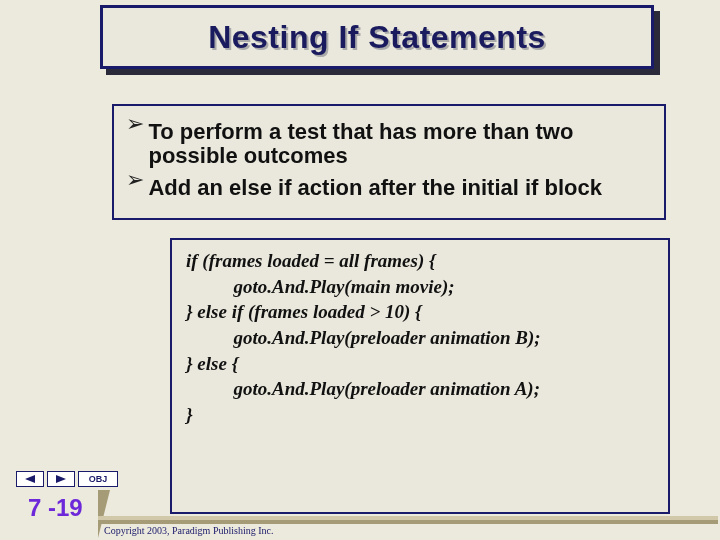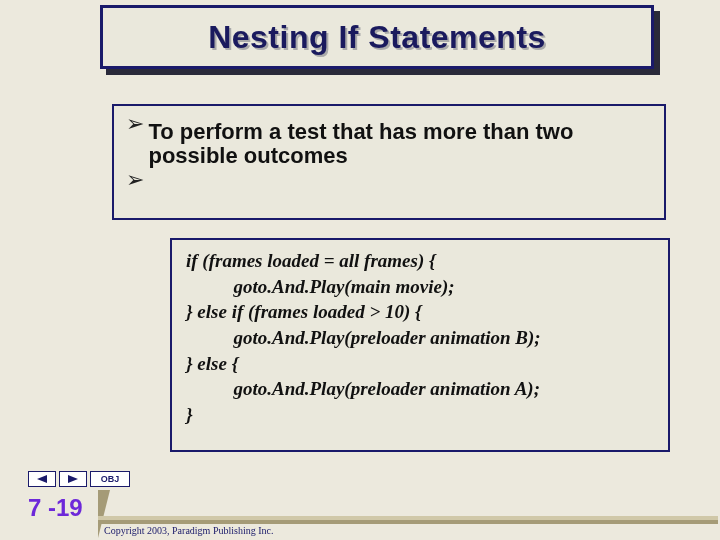--- a/index.html
+++ b/index.html
@@ -74,41 +74,40 @@
     font-size: 22px;
     color: #111;
     line-height: 1.1;
     margin-top: 8px;
   }
   .code-box {
     position: absolute;
     left: 170px;
     top: 238px;
     width: 500px;
-    height: 214px;
+    height: 276px;
     border: 2px solid #1a1a6a;
     background: #eae8dc;
     padding: 8px 12px 8px 14px;
     font-family: "Times New Roman", serif;
     font-style: italic;
     font-weight: bold;
     font-size: 19px;
     color: #111;
     line-height: 1.35;
     white-space: pre;
   }
   .nav-bar {
     position: absolute;
     left: 16px;
     top: 470px;
     height: 18px;
     display: flex;
     align-items: center;
     gap: 3px;
-    margin-left: 12px;
   }
   .nav-btn {
     width: 28px;
     height: 16px;
     background: #fff;
     border: 1px solid #1a1a6a;
     display: flex;
     align-items: center;
     justify-content: center;
     cursor: pointer;
@@ -181,20 +180,21 @@
   </div>
 </div>
 
 <div class="content-box">
   <div class="bullet-row">
     <span class="bullet-sym">➢</span>
     <span class="bullet-text">To perform a test that has more than two possible outcomes</span>
   </div>
   <div class="bullet-row">
     <span class="bullet-sym">➢</span>
+    <span class="bullet-text">Add an else if action after the initial if block</span>
   </div>
 </div>
 
 <div class="code-box">if (frames loaded = all frames) {
           goto.And.Play(main movie);
 } else if (frames loaded &gt; 10) {
           goto.And.Play(preloader animation B);
 } else {
           goto.And.Play(preloader animation A);
 }</div>

